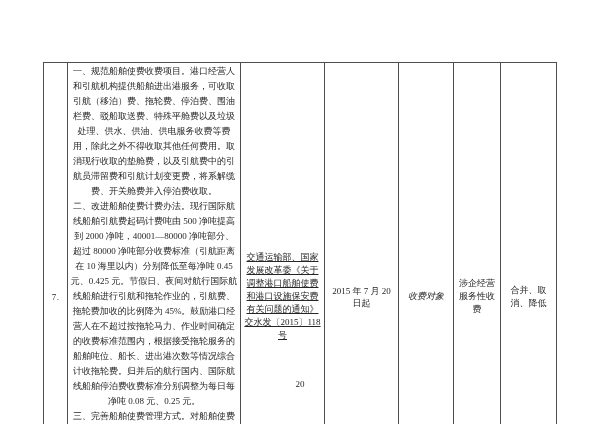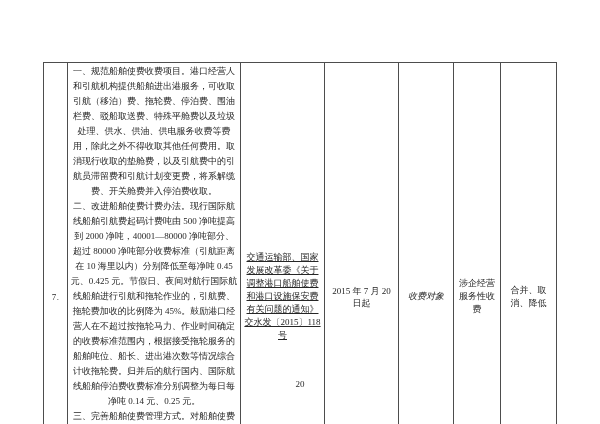--- a/index.html
+++ b/index.html
@@ -79,21 +79,21 @@
       <col style="width:74px">
       <col style="width:55px">
       <col style="width:47px">
       <col style="width:56px">
     </colgroup>
     <tbody>
       <tr>
         <td class="cell-index">7.</td>
         <td class="cell-desc">
           <p>一、规范船舶使费收费项目。港口经营人和引航机构提供船舶进出港服务，可收取引航（移泊）费、拖轮费、停泊费、围油栏费、驳船取送费、特殊平舱费以及垃圾处理、供水、供油、供电服务收费等费用，除此之外不得收取其他任何费用。取消现行收取的垫舱费，以及引航费中的引航员滞留费和引航计划变更费，将系解缆费、开关舱费并入停泊费收取。</p>
-          <p>二、改进船舶使费计费办法。现行国际航线船舶引航费起码计费吨由 500 净吨提高到 2000 净吨，40001—80000 净吨部分、超过 80000 净吨部分收费标准（引航距离在 10 海里以内）分别降低至每净吨 0.45 元、0.425 元。节假日、夜间对航行国际航线船舶进行引航和拖轮作业的，引航费、拖轮费加收的比例降为 45%。鼓励港口经营人在不超过按拖轮马力、作业时间确定的收费标准范围内，根据接受拖轮服务的船舶吨位、船长、进出港次数等情况综合计收拖轮费。归并后的航行国内、国际航线船舶停泊费收费标准分别调整为每日每净吨 0.14 元、0.25 元。</p>
+          <p>二、改进船舶使费计费办法。现行国际航线船舶引航费起码计费吨由 500 净吨提高到 2000 净吨，40001—80000 净吨部分、超过 80000 净吨部分收费标准（引航距离在 10 海里以内）分别降低至每净吨 0.45 元、0.425 元。节假日、夜间对航行国际航线船舶进行引航和拖轮作业的，引航费、拖轮费加收的比例降为 45%。鼓励港口经营人在不超过按拖轮马力、作业时间确定的收费标准范围内，根据接受拖轮服务的船舶吨位、船长、进出港次数等情况综合计收拖轮费。归并后的航行国内、国际航线船舶停泊费收费标准分别调整为每日每净吨 0.08 元、0.25 元。</p>
           <p>三、完善船舶使费管理方式。对船舶使费实行政府指导价、上限管理，引航（移泊）费、拖轮费、停泊费以上述调整后的收费标准为上限，围油栏费、驳船取送费、特殊平舱费以现行收费标准为上限，港口经营人和引航机构可在不超过上限收费标准范围内，港口经营人和引航机构提供船舶进出港服务</p>
         </td>
         <td class="cell-basis">交通运输部、国家发展改革委《关于调整港口船舶使费和港口设施保安费有关问题的通知》交水发〔2015〕118 号</td>
         <td class="cell-date">2015 年 7 月 20 日起</td>
         <td class="cell-target">收费对象</td>
         <td class="cell-category">涉企经营服务性收费</td>
         <td class="cell-adjust">合并、取消、降低</td>
       </tr>
     </tbody>
   </table>

